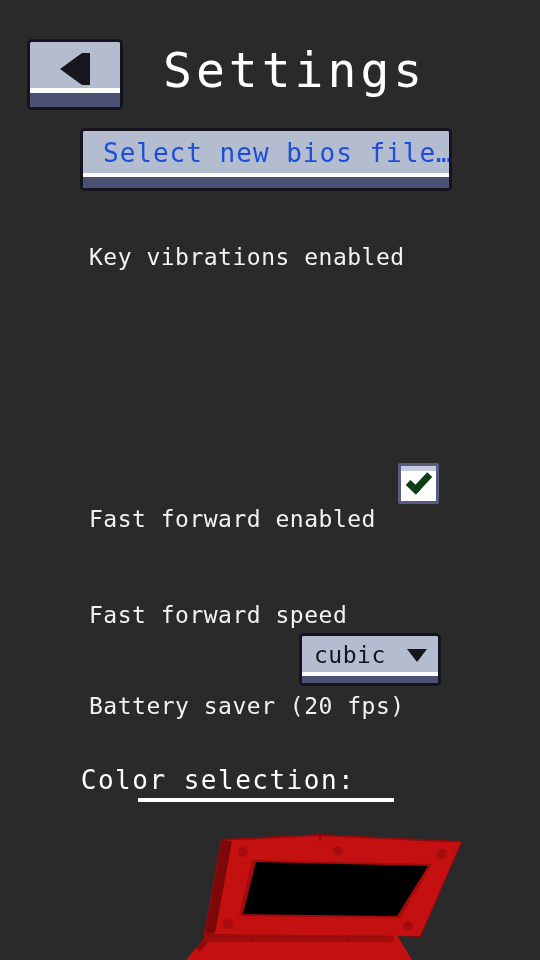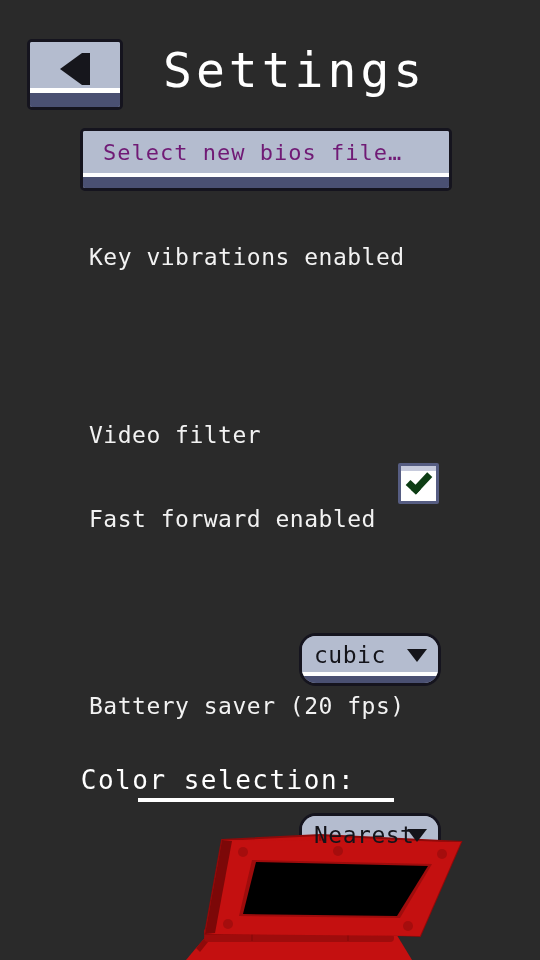--- a/index.html
+++ b/index.html
@@ -133,24 +133,24 @@
     position: absolute;
     left: 0; right: 0;
     top: 46px;
     bottom: 0;
     background: #4a5072;
   }
   .wide-button .wb-label {
     position: absolute;
     left: 20px;
     top: 6px;
-    font-size: 22px;
+    font-size: 26px;
     line-height: 32px;
     letter-spacing: 1px;
-    color: #701a75;
+    color: #1d4ed8;
     white-space: nowrap;
     z-index: 3;
   }
 
   
   .row {
     position: absolute;
     left: 0;
     width: 540px;
   }
@@ -192,21 +192,21 @@
     transform: rotate(-47deg);
   }
 
   
   .dropdown {
     position: absolute;
     width: 142px;
     height: 53px;
     background: #b4bccf;
     border: 3px solid #15141e;
-    border-radius: 17px;
+    border-radius: 5px;
     cursor: pointer;
     overflow: hidden;
   }
   .dropdown .dd-face {
     position: absolute;
     left: 0; right: 0; top: 0;
     height: 36px;
     background: #b4bccf;
   }
   .dropdown .dd-highlight {
@@ -320,36 +320,30 @@
   <div class="row" style="top:322px;height:60px">
     <div class="dropdown" style="left:299px;top:311px">
       <div class="dd-face"></div>
       <div class="dd-highlight"></div>
       <div class="dd-shadow"></div>
       <div class="dd-value">cubic</div>
       <div class="dd-caret"></div>
     </div>
   </div>
 
-  <div class="row" style="top:412px;height:60px">
-    <div class="row-label" style="top:8px">Video filter</div>
-    <div class="dropdown" style="left:299px;top:401px">
-      <div class="dd-face"></div>
-      <div class="dd-highlight"></div>
-      <div class="dd-shadow"></div>
-      <div class="dd-value">Nearest</div>
-      <div class="dd-caret"></div>
-    </div>
-  </div>
 
   <div class="row" style="top:502px;height:50px">
     <div class="row-label" style="top:2px">Fast forward enabled</div>
 
   </div>
 
+  <div class="row" style="top:592px;height:60px">
+    <div class="row-label" style="top:8px">Fast forward speed</div>
+
+  </div>
 
   <div class="row" style="top:682px;height:50px">
     <div class="row-label" style="top:9px">Battery saver (20 fps)</div>
 
   </div>
 
   <div class="section-heading">Color selection:</div>
   <div class="section-underline"></div>
 
   <div class="device-stage">

